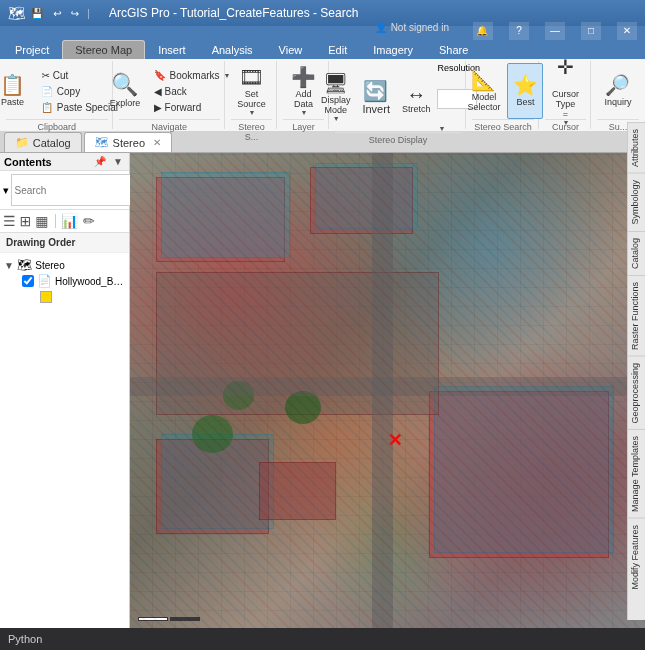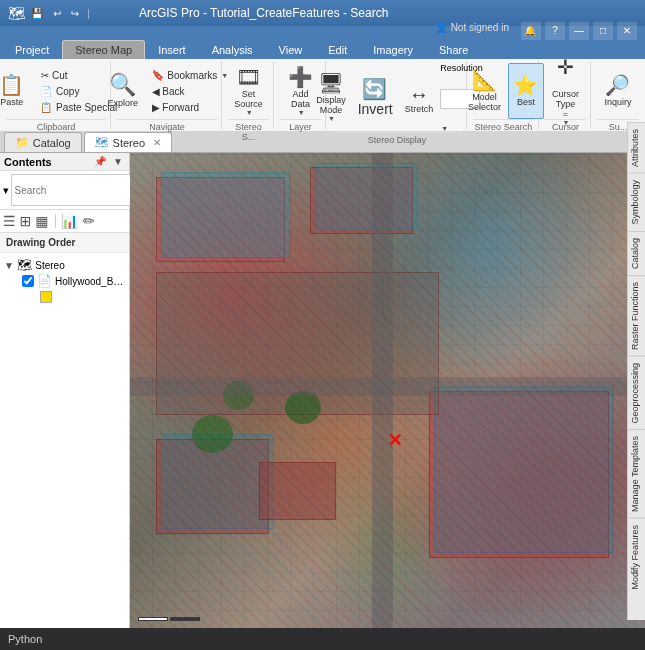--- a/index.html
+++ b/index.html
@@ -10,21 +10,21 @@
       background: linear-gradient(to bottom, #4a7cb5, #3a6da5);
       color: white;
       height: 26px;
       display: flex;
       align-items: center;
       justify-content: space-between;
       padding: 0 8px;
       user-select: none;
     }
     #title-bar .title { font-size: 12px; flex: 1; text-align: center; }
-    #title-bar .win-controls { display: flex; gap: 4px; margin-top: 35px; }
+    #title-bar .win-controls { display: flex; gap: 16px; margin-top: 35px; }
     #title-bar .win-btn {
       width: 20px; height: 18px; background: rgba(255,255,255,0.15);
       border: none; color: white; cursor: pointer; font-size: 10px;
       display: flex; align-items: center; justify-content: center;
     }
     #title-bar .qa-btn { background: none; border: none; color: white; font-size: 10px; cursor: pointer; padding: 1px 3px; }
     
     
     #ribbon-tabs {
       display: flex;
@@ -476,21 +476,21 @@
   <div class="ribbon-group">
     <div class="ribbon-tools">
       <button class="ribbon-btn">
         <span class="icon">🖥</span>
         <span style="white-space:pre-line;text-align:center;font-size:9px;">Display
 Mode</span>
         <span class="dropdown-arrow">▼</span>
       </button>
       <button class="ribbon-btn">
         <span class="icon">🔄</span>
-        <span style="font-size:14px;">Invert</span>
+        <span style="font-size:11px;">Invert</span>
       </button>
       <button class="ribbon-btn">
         <span class="icon">↔</span>
         <span style="font-size:9px;">Stretch</span>
       </button>
       <div style="display:flex;flex-direction:column;justify-content:center;gap:16px;">
         <div style="font-size:9px;">Resolution</div>
         <input class="res-input" type="text" value="" style="">
         <div class="dropdown-arrow">▼</div>
       </div>

